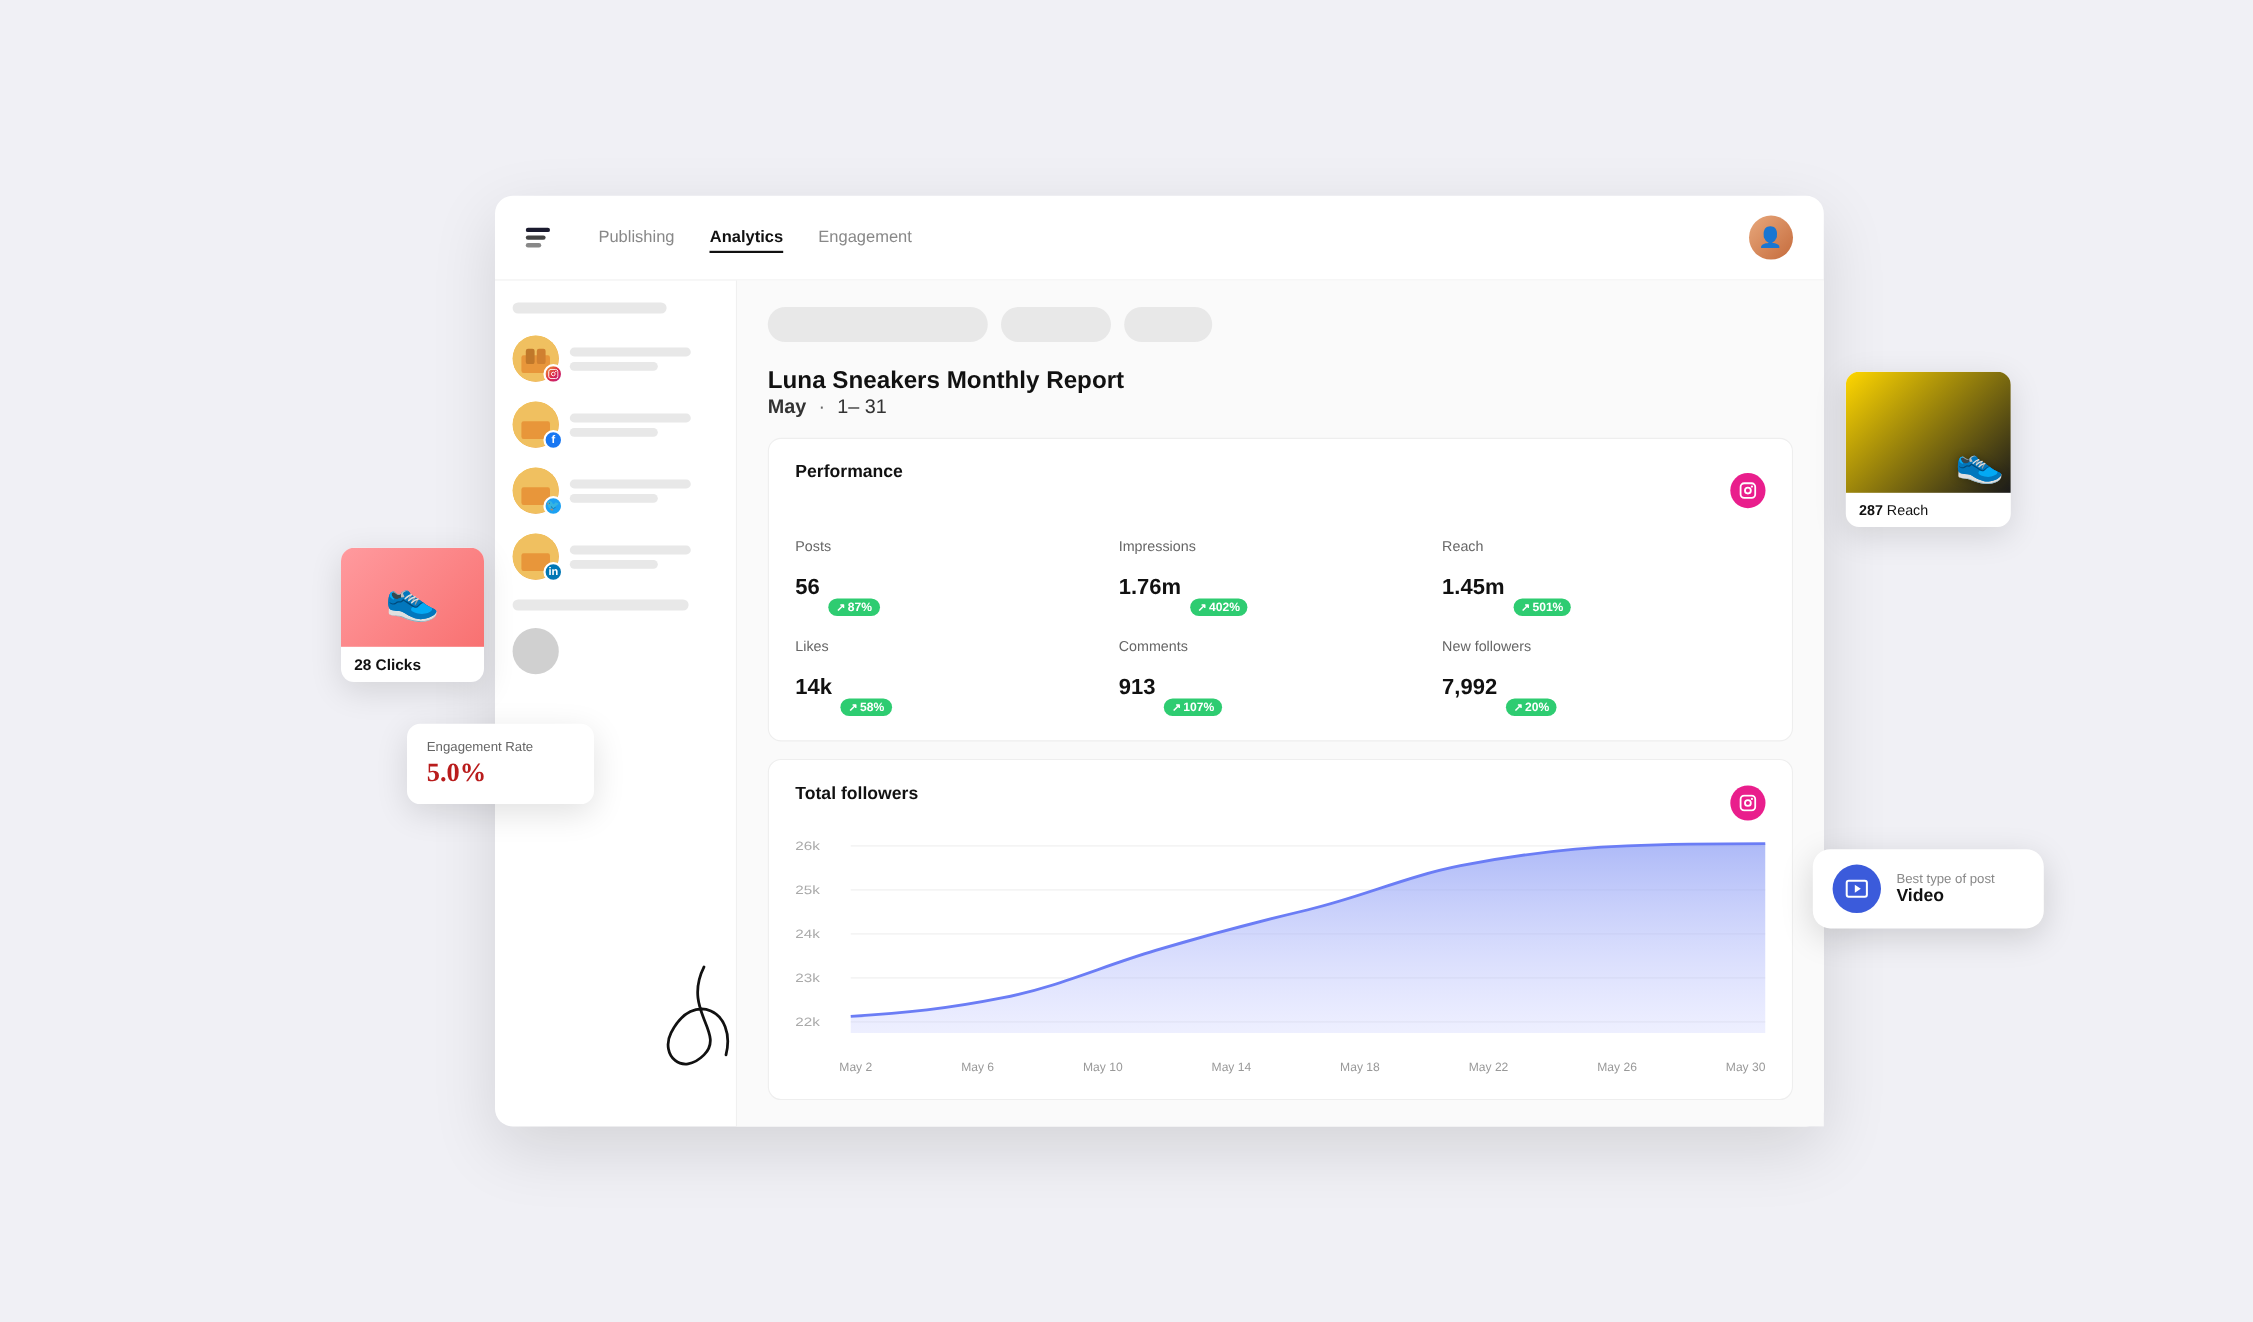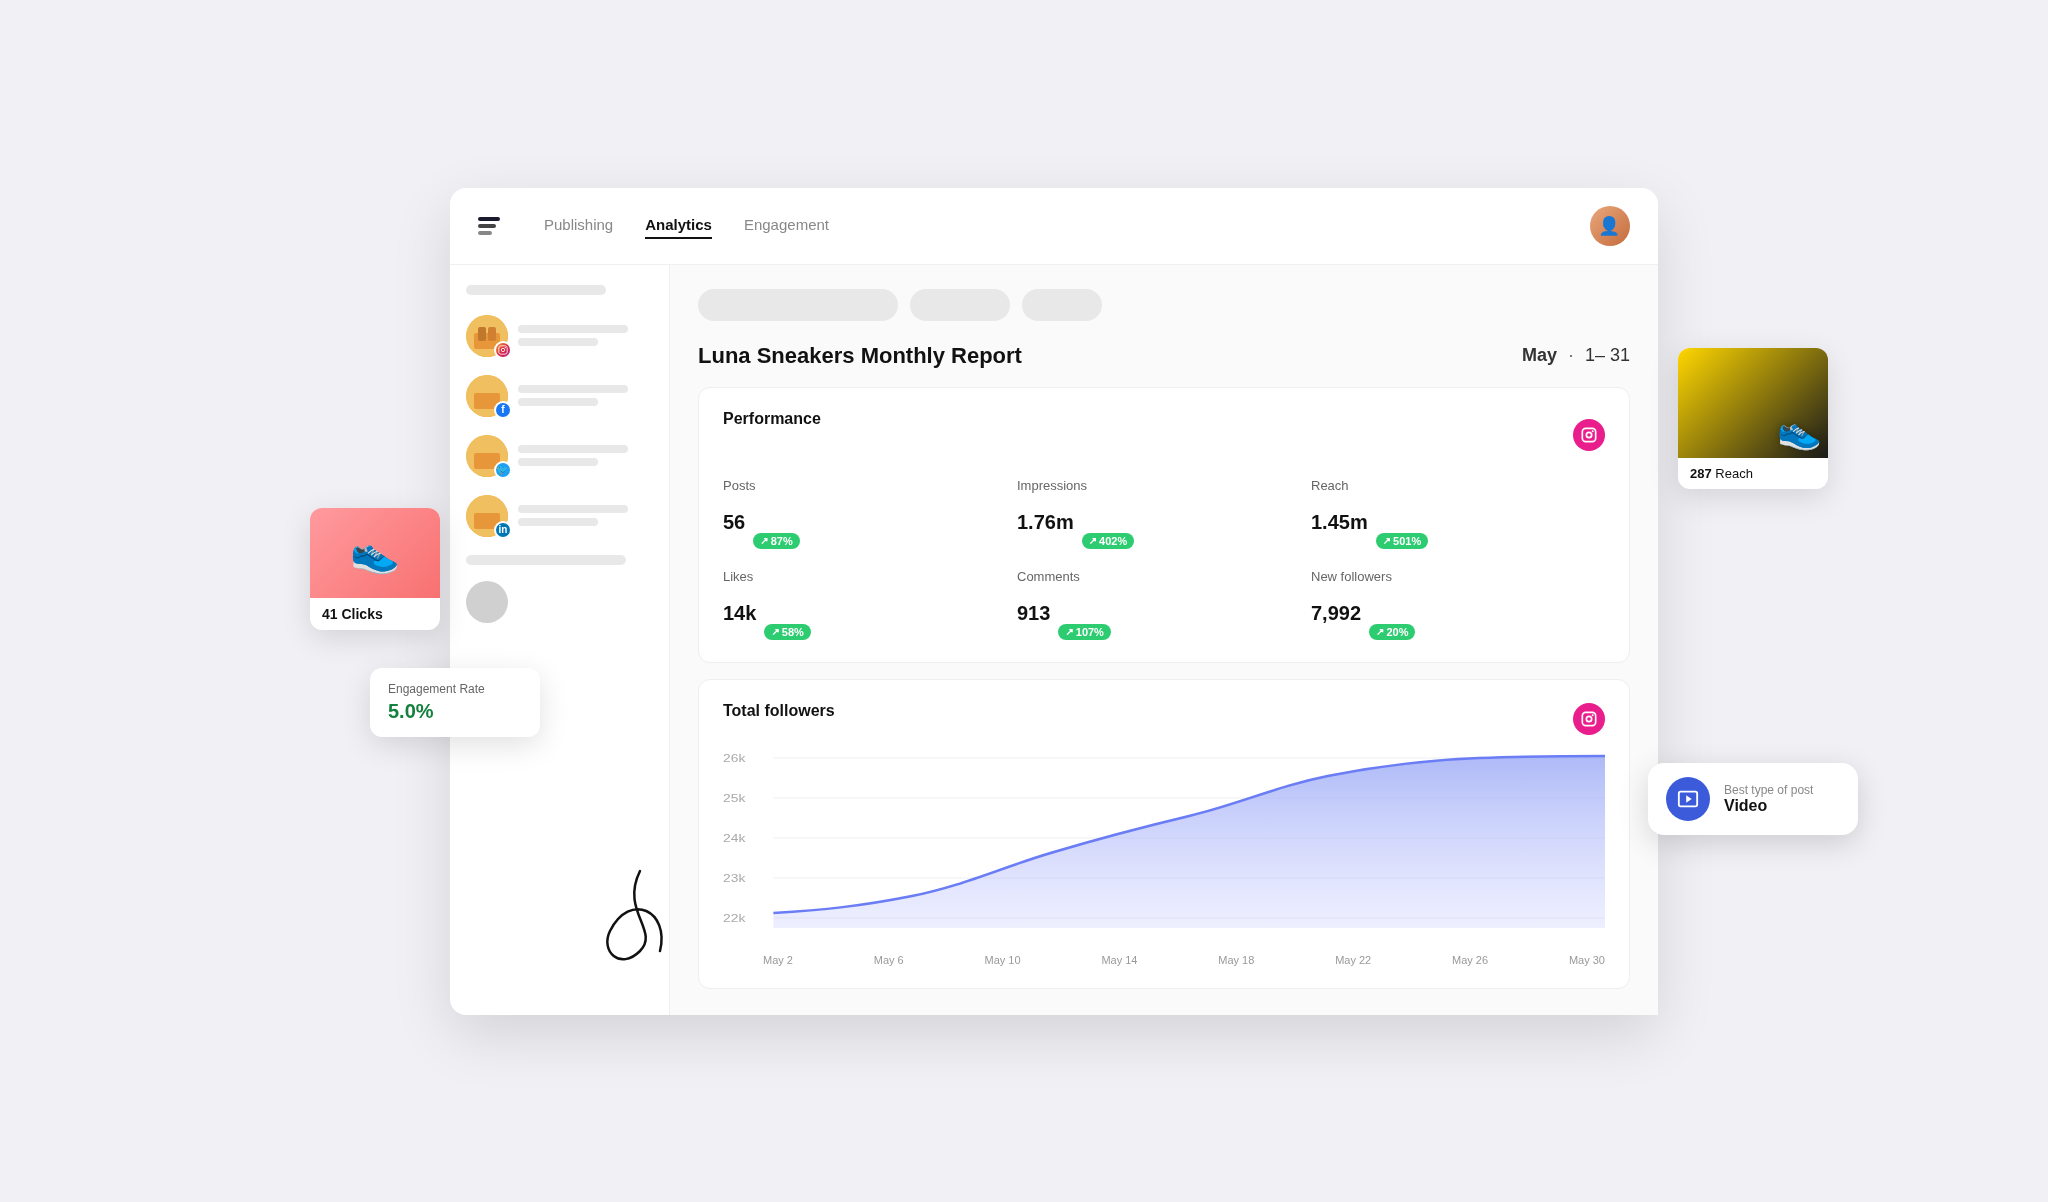--- a/index.html
+++ b/index.html
@@ -180,23 +180,23 @@
       border-radius: 16px;
       background: #e8e8e8;
     }
     .filter-pill.wide { width: 200px; }
     .filter-pill.medium { width: 100px; }
     .filter-pill.narrow { width: 80px; }
 
     
     .report-header {
       display: flex;
-      align-items: center;
       justify-content: space-between;
       margin-bottom: 18px;
+      flex-direction: column;
     }
     .report-title {
       font-size: 22px;
       font-weight: 700;
       color: #111;
     }
     .report-date {
       font-size: 18px;
       color: #333;
     }
@@ -340,23 +340,24 @@
       box-shadow: 0 8px 30px rgba(0,0,0,0.12);
       padding: 14px 18px;
       min-width: 170px;
     }
     .engagement-label {
       font-size: 12px;
       color: #666;
       margin-bottom: 4px;
     }
     .engagement-value {
-      font-size: 20px;
-      font-weight: 700;
-      color: #15803d;
+      font-size: 24px;
+      font-weight: 700;
+      color: #b91c1c;
+      font-family: Liberation Serif, serif;
     }
 
     .floating-reach {
       position: absolute;
       right: -170px;
       top: 160px;
       background: white;
       border-radius: 12px;
       box-shadow: 0 8px 30px rgba(0,0,0,0.12);
       width: 150px;
@@ -648,21 +649,21 @@
         </div>
       </div>
     </div>
   </div>
 
   <div class="floating-clicks">
     <div class="floating-clicks-img">
       <span style="font-size:40px">👟</span>
     </div>
     <div class="floating-clicks-label">
-      <span style="color:#111;">41</span>
+      <span style="color:#111;">28</span>
       <span>Clicks</span>
     </div>
   </div>
 
   <div class="floating-engagement">
     <div class="engagement-label">Engagement Rate</div>
     <div class="engagement-value">5.0%</div>
   </div>
 
   <div class="floating-reach">

